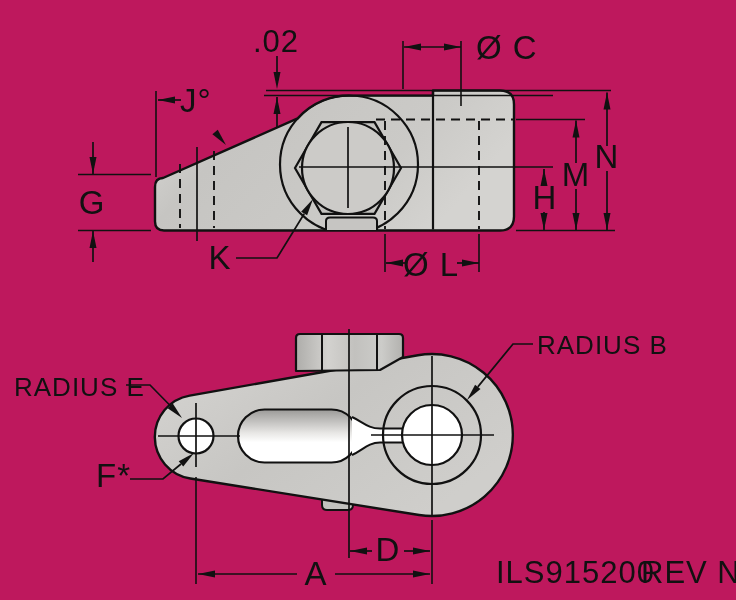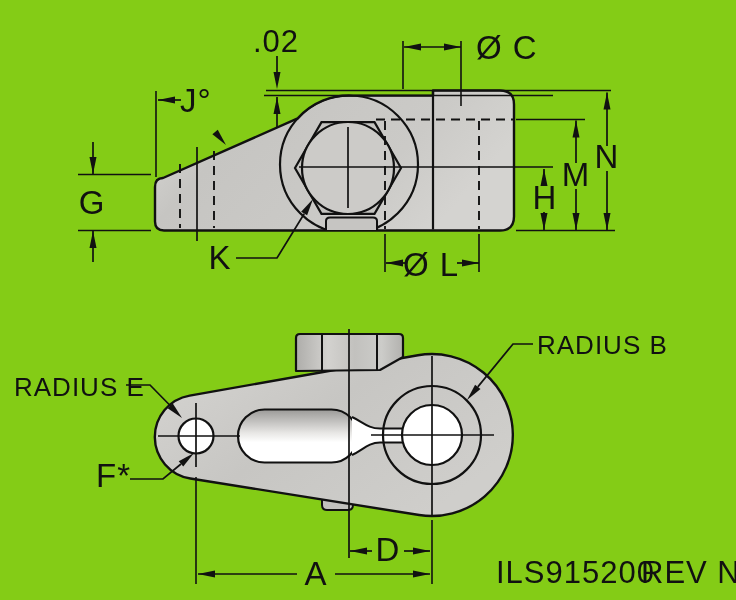--- a/index.html
+++ b/index.html
@@ -1,16 +1,16 @@
 <!DOCTYPE html>
 <html><head>
 <meta charset="utf-8">
 <style>
   html,body{margin:0;padding:0;background:#ffffff;}
-  #stage{position:relative;width:736px;height:600px;background:#84cc16;overflow:hidden;
+  #stage{position:relative;width:736px;height:600px;background:#be185d;overflow:hidden;
          font-family:"Liberation Sans", sans-serif;}
   svg text{font-family:"Liberation Sans", sans-serif;fill:#111111;}
   .lbl{font-size:33px;letter-spacing:1px;}
   .lbl-sm{font-size:26px;letter-spacing:1px;}
   .lbl-pn{font-size:31px;letter-spacing:1px;}
   .lbl-gap{font-size:31px;letter-spacing:1px;}
 </style>
 </head>
 <body>
 

